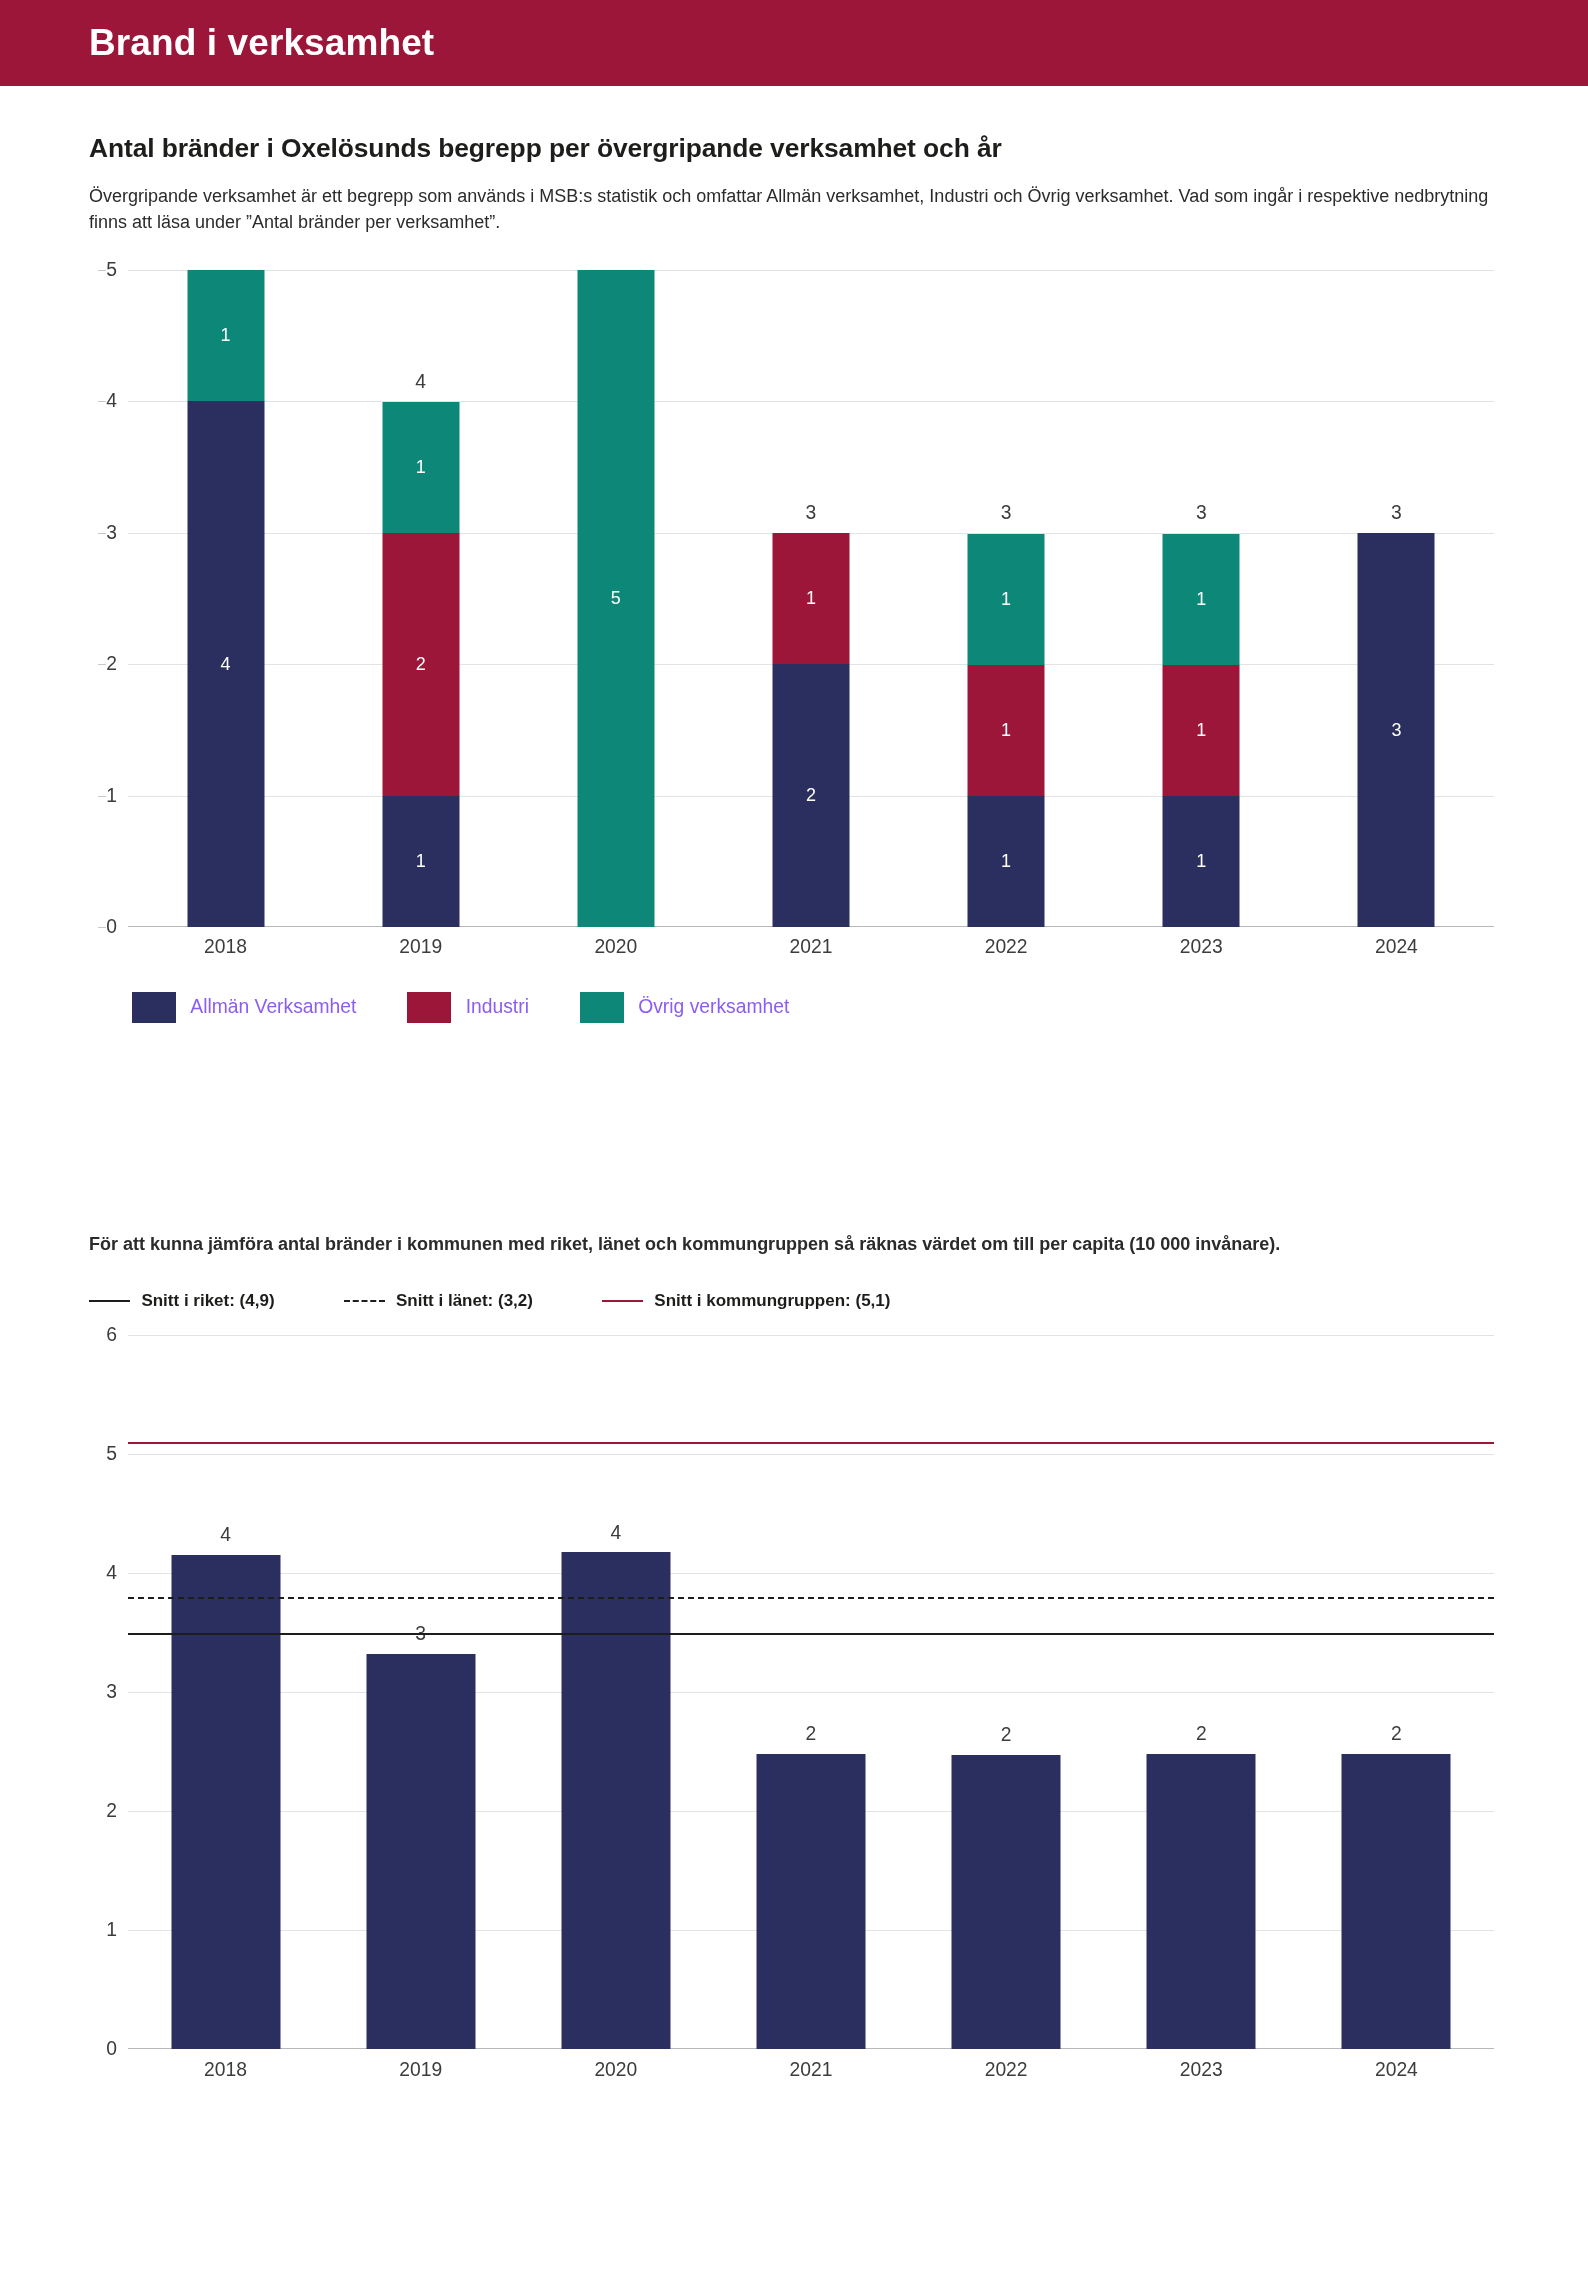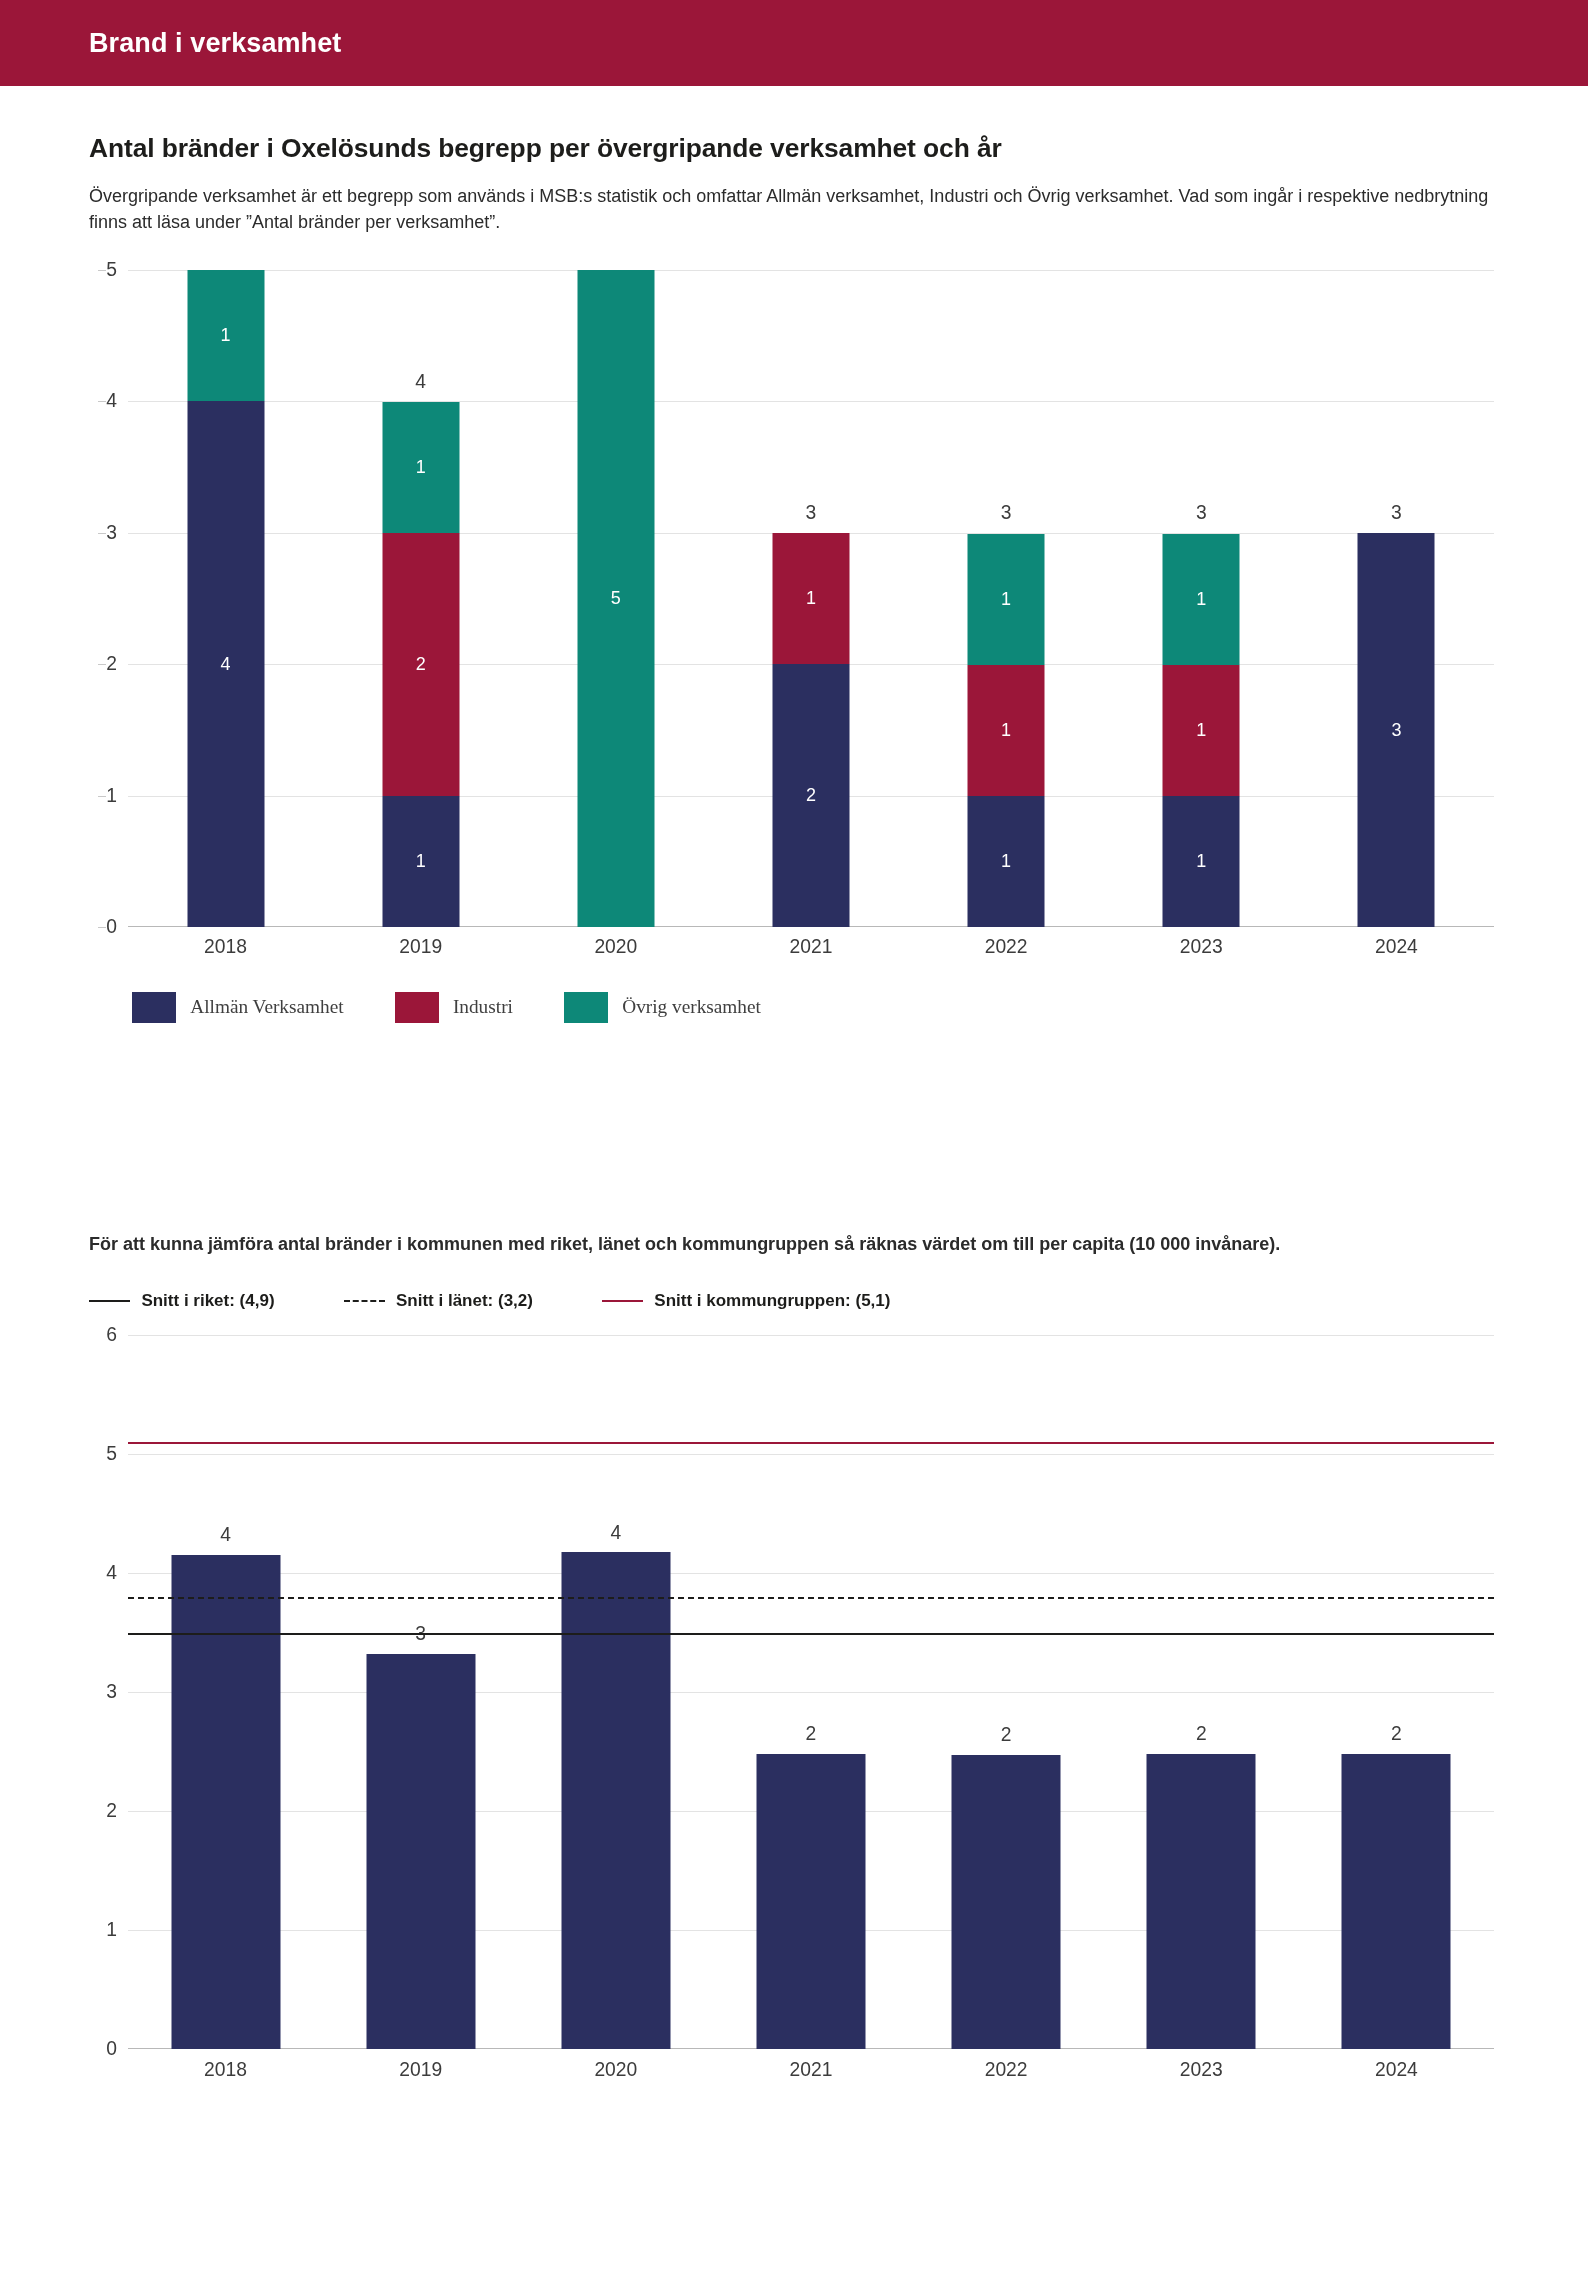--- a/index.html
+++ b/index.html
@@ -14,21 +14,21 @@
 
   
   .topbar{
     width:1588px; height:86px;
     background:#9B1639;
     display:flex; align-items:center;
   }
   .topbar-title{
     margin-left:89px;
     color:#ffffff;
-    font-size:27px;
+    font-size:37px;
     font-weight:bold;
     letter-spacing:0.1px;
   }
 
   
   .page{ padding:0 89px; }
 
   .sec-title{
     font-size:26.4px;
     font-weight:bold;
@@ -116,21 +116,21 @@
     font-size:19.3px; color:#3c3c3c;
   }
 
   .c1-legend{
     position:absolute;
     left:43px; top:730px;
     display:flex; align-items:center;
   }
   .lg-item{ display:flex; align-items:center; margin-right:51px; }
   .lg-swatch{ width:44px; height:31px; margin-right:14.3px; }
-  .lg-text{ font-size:19.3px; color:#404040; white-space:nowrap;font-family:Liberation Serif, serif; }
+  .lg-text{ font-size:19.3px; color:#8b5cf6; white-space:nowrap; }
 
   
   #chart2-block{ margin-top:240px; }
   #chart2-block .sec-desc{ margin-top:18.6px;font-weight:bold; }
 
   .c2-reflegend{
     margin-top:34px;
     display:flex; align-items:center;
     padding-left:0px;
   }

